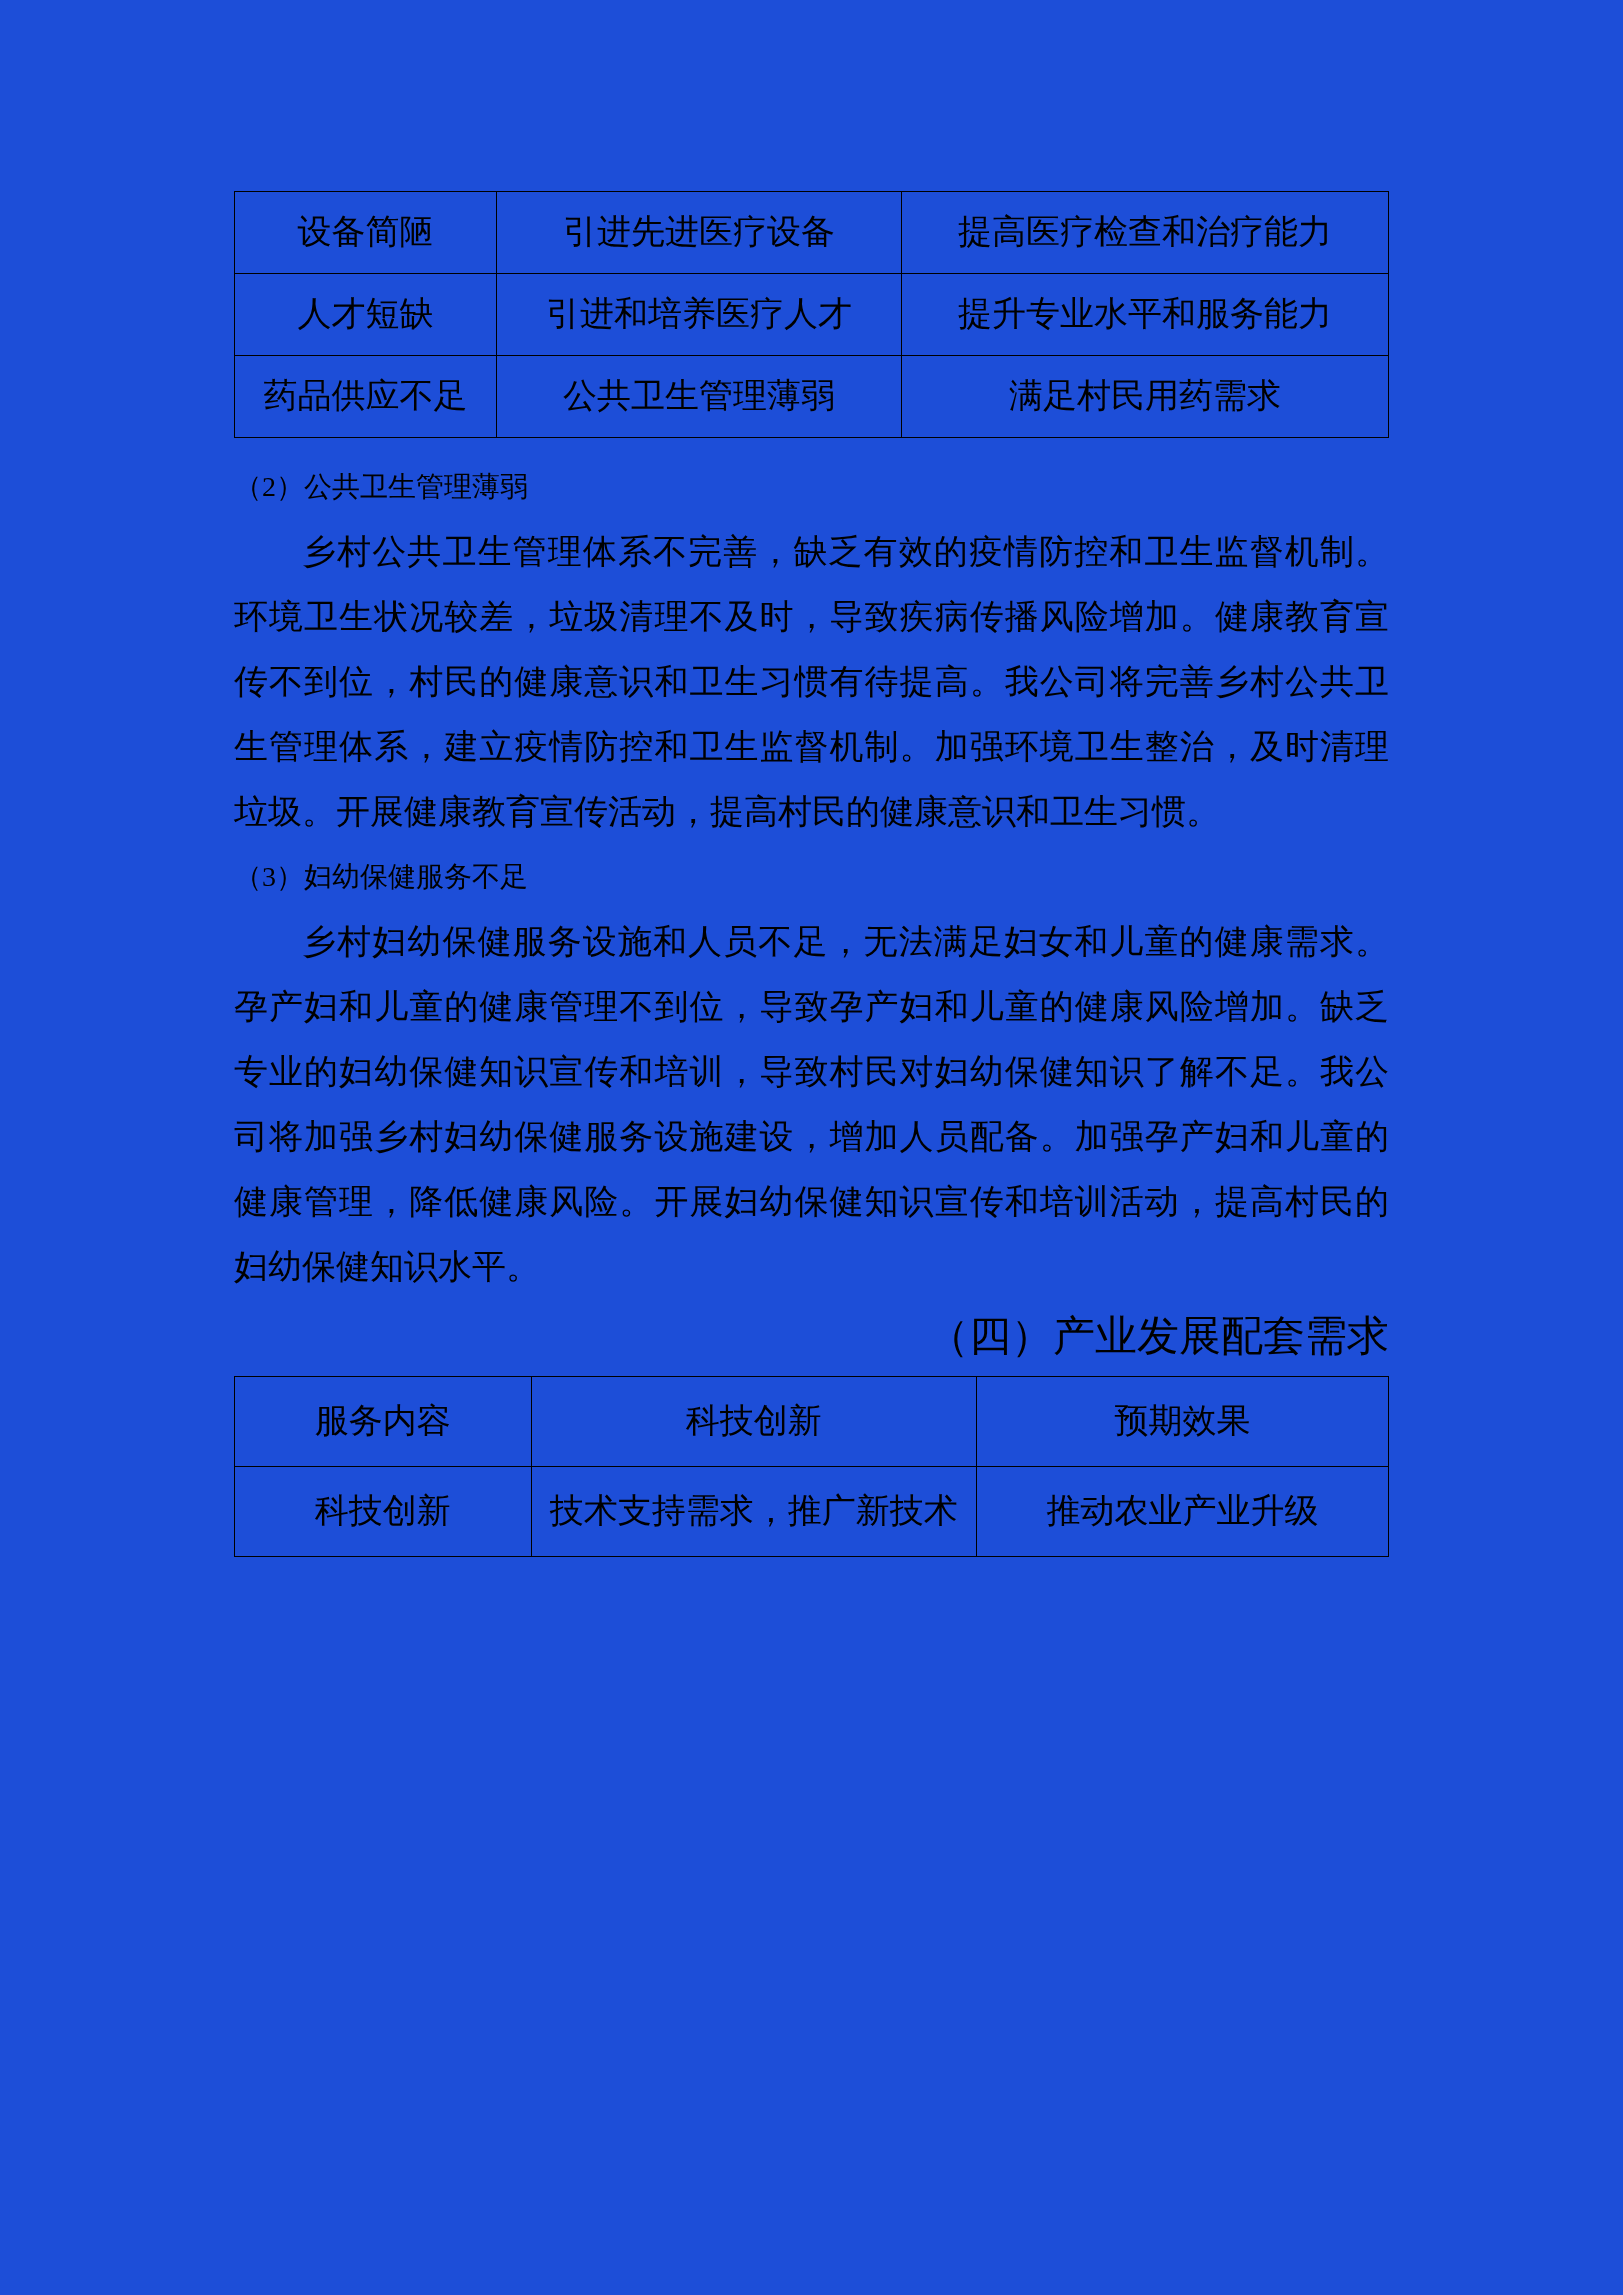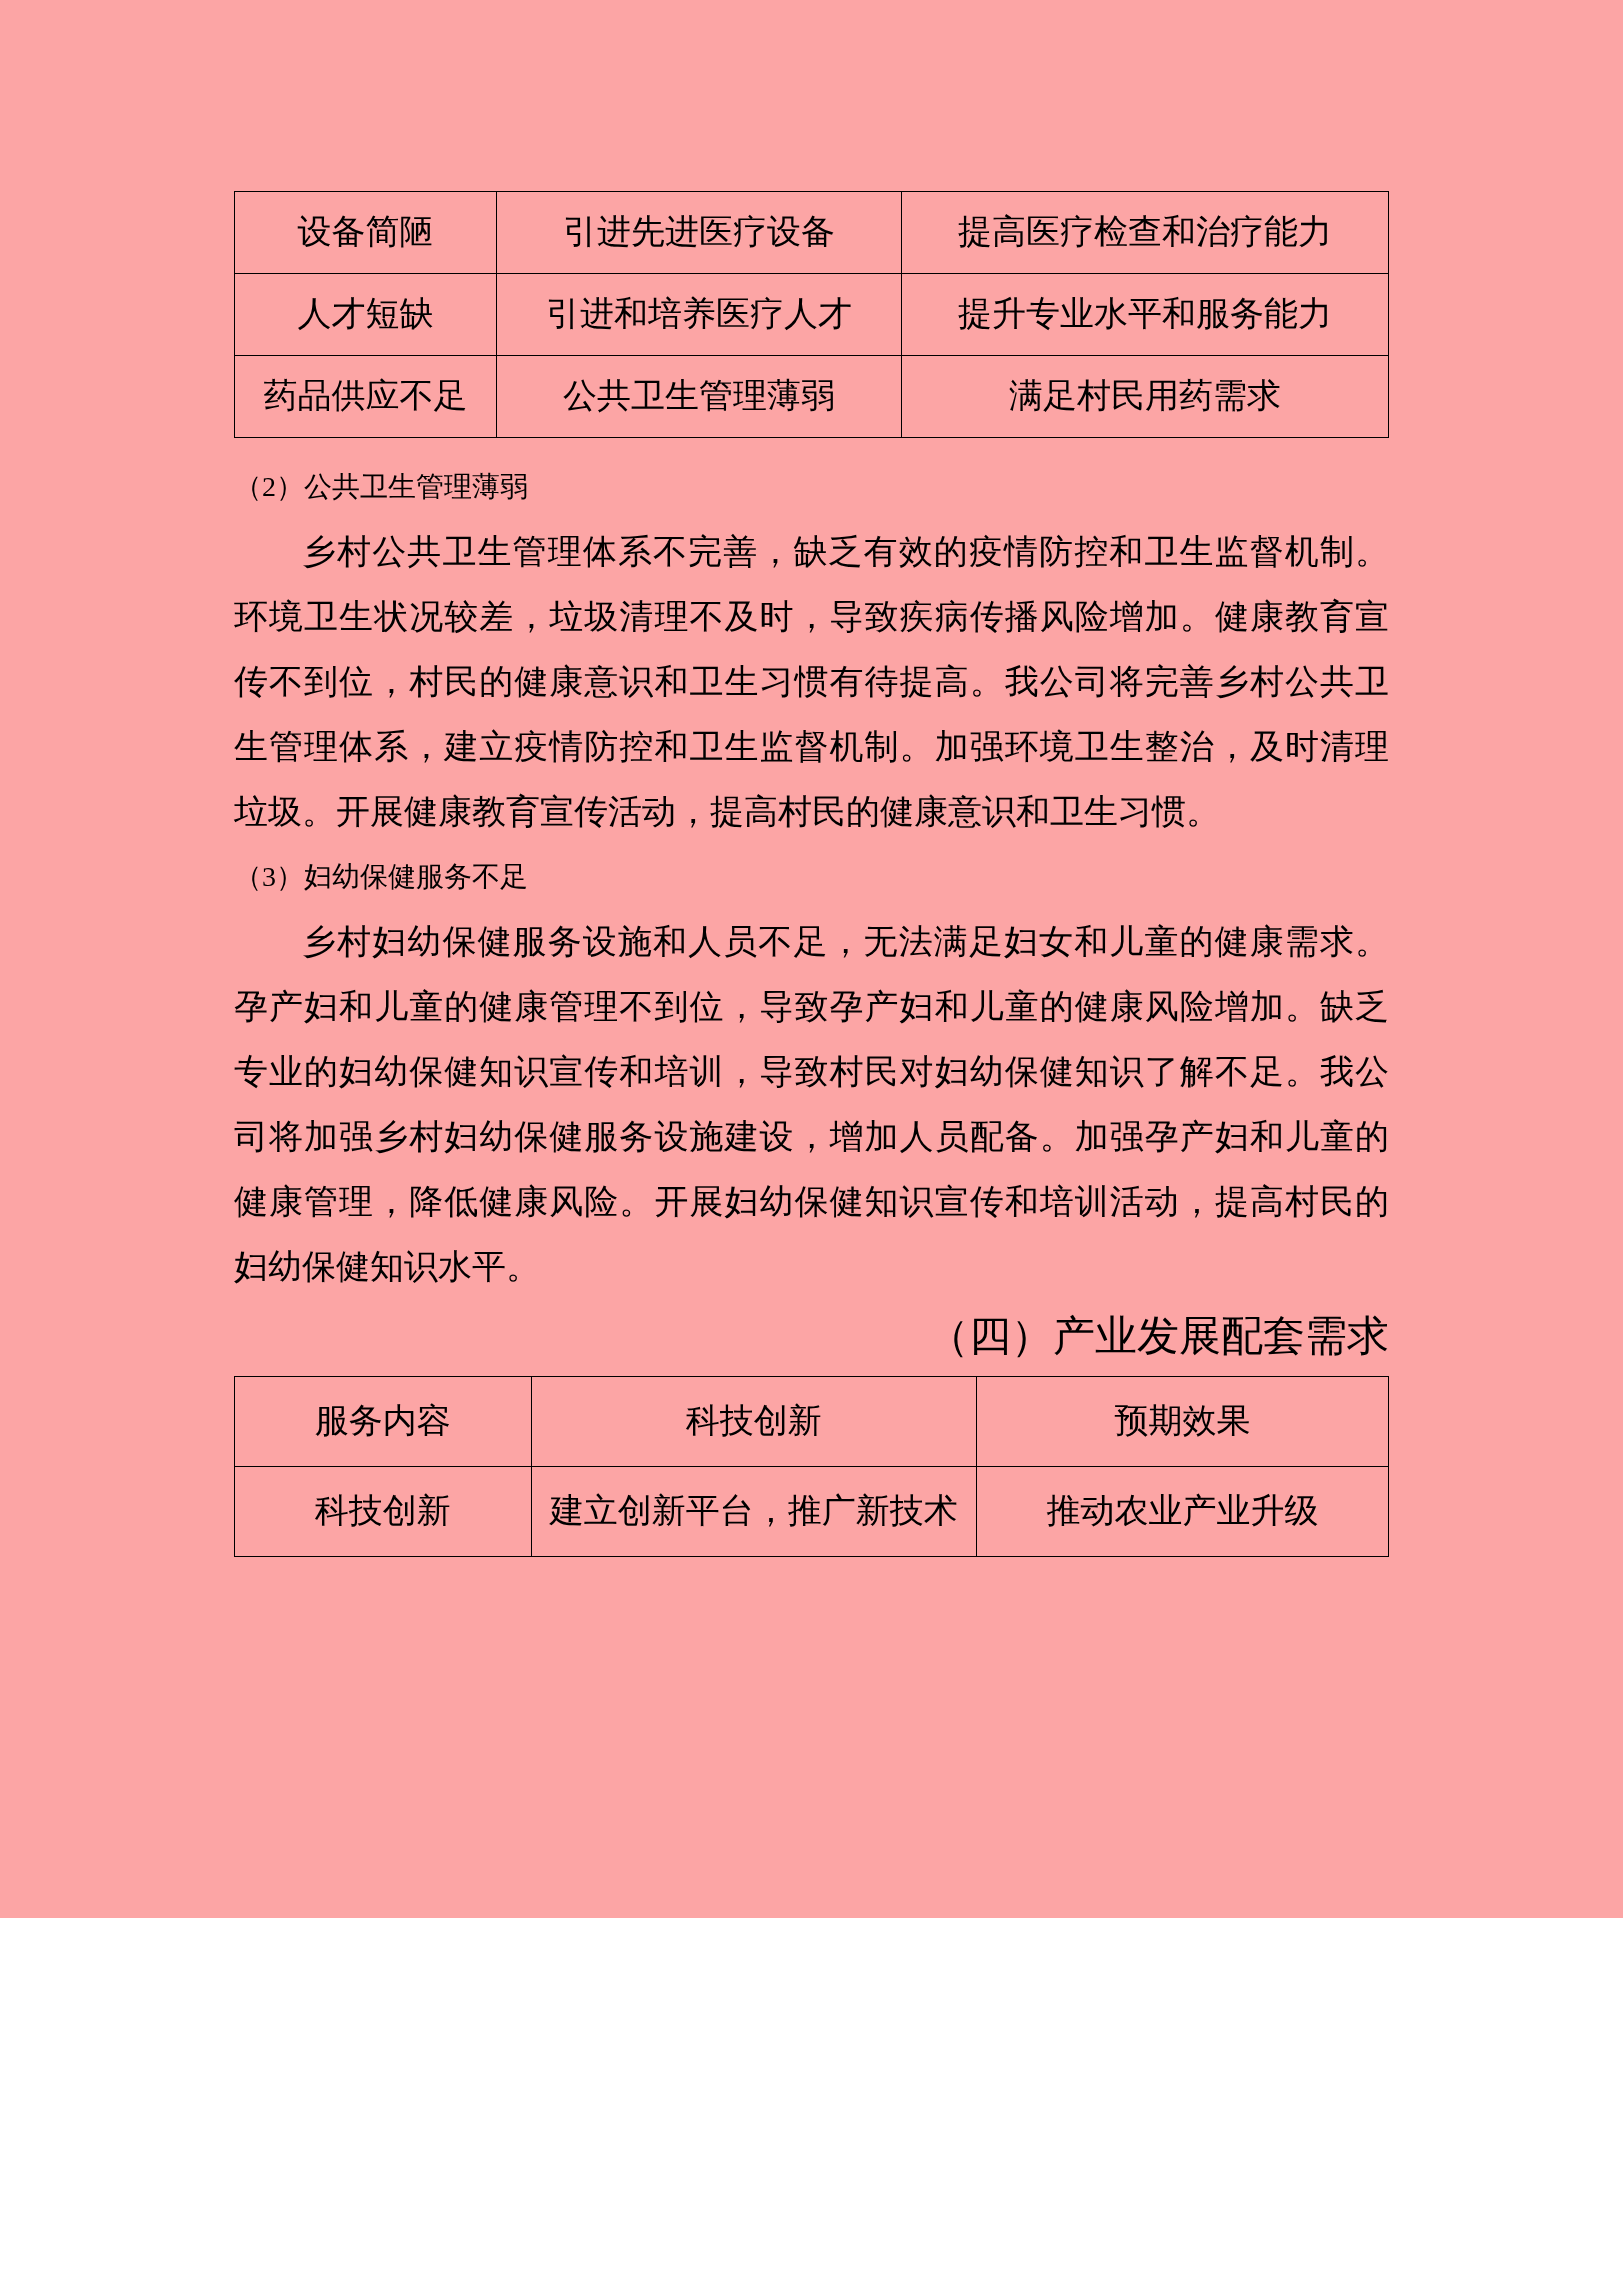--- a/index.html
+++ b/index.html
@@ -6,23 +6,23 @@
   html, body { background: #ffffff; }
   body {
     width: 1623px;
     height: 2295px;
     font-family: "Liberation Serif", "DejaVu Serif", serif;
     color: #000000;
     overflow: hidden;
   }
   .page {
     width: 1623px;
-    height: 1918px;
+    height: 2295px;
     padding: 191px 234px 16px 234px;
-    background: #fca5a5;
+    background: #1d4ed8;
   }
   table.tbl {
     width: 100%;
     border-collapse: collapse;
     table-layout: fixed;
   }
   table.tbl td, table.tbl th {
     border: 1.3px solid #000000;
     text-align: center;
     vertical-align: middle;
@@ -100,20 +100,20 @@
       <col style="width:35.7%">
     </colgroup>
     <tbody>
       <tr>
         <td>服务内容</td>
         <td>科技创新</td>
         <td>预期效果</td>
       </tr>
       <tr>
         <td>科技创新</td>
-        <td>建立创新平台，推广新技术</td>
+        <td>技术支持需求，推广新技术</td>
         <td>推动农业产业升级</td>
       </tr>
     </tbody>
   </table>
 
 </div>
 
 
 </body></html>

